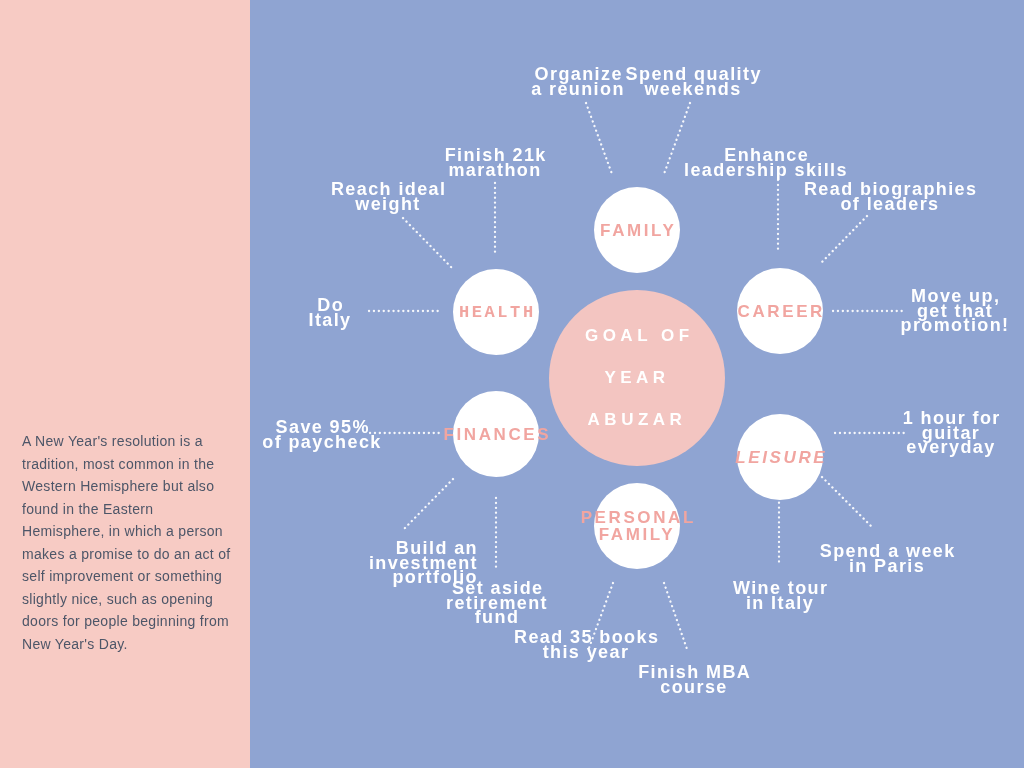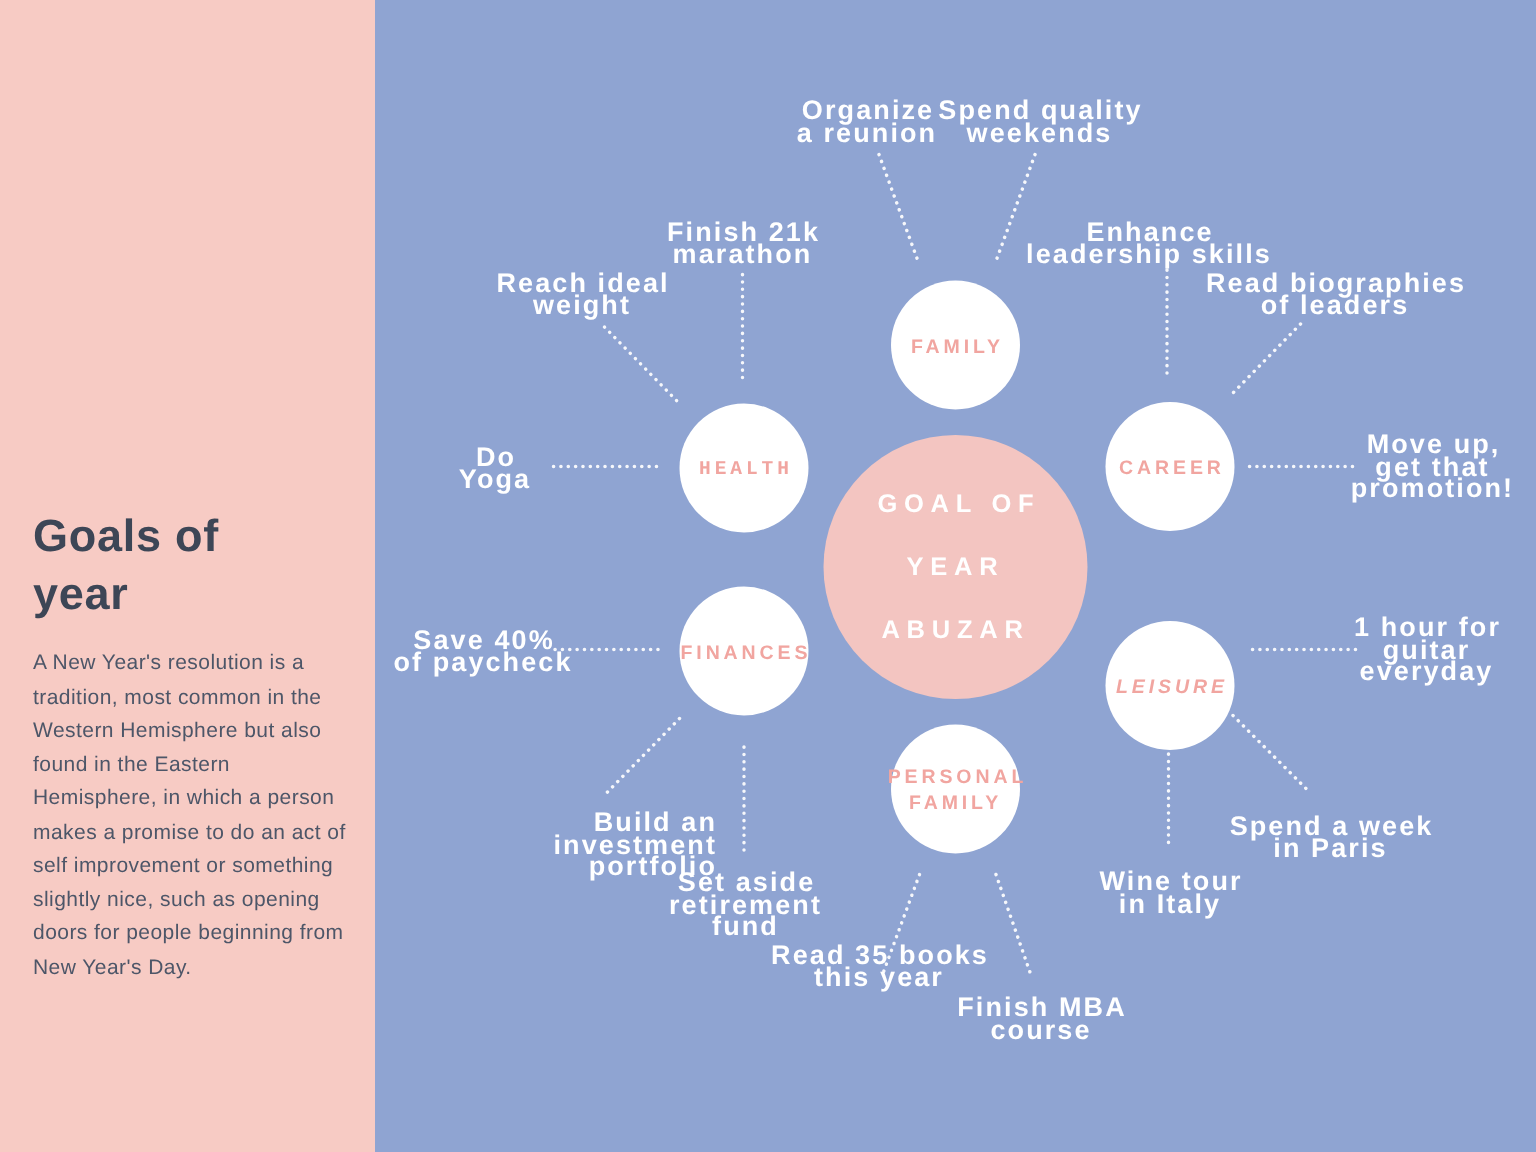--- a/index.html
+++ b/index.html
@@ -44,21 +44,21 @@
   }
   .circle{
     position:absolute;border-radius:50%;
     display:flex;align-items:center;justify-content:center;text-align:center;
   }
   .cat-circle{
     width:86px;height:86px;background:var(--circle-white);
     transform:translate(-50%,-50%);
   }
   .cat-label{
-    font-size:13px;font-weight:bold;letter-spacing:2.6px;line-height:17px;
+    font-size:17px;font-weight:bold;letter-spacing:2.6px;line-height:17px;
     color:var(--category-label-pink);white-space:pre-line;text-indent:2.6px;
   }
   .center-circle{
     width:176px;height:176px;background:var(--center-circle-pink);
     left:637px;top:378px;transform:translate(-50%,-50%);
   }
   .center-label{
     font-size:17px;font-weight:bold;letter-spacing:4.5px;line-height:42px;
     color:var(--goal-text);white-space:pre-line;text-indent:4.5px;
   }
@@ -87,22 +87,20 @@
   #g-leisure-0{left:951px;top:433px;}
   #g-leisure-1{left:887px;top:558px;}
   #g-leisure-2{left:780px;top:595px;}
   #g-pg-0{left:586px;top:644px;}
   #g-pg-1{left:694px;top:679px;}
 </style>
 </head>
 <body>
 
 <div class="sidebar">
-  <h1 class="sidebar-title">Goals of
-year</h1>
   <p class="sidebar-desc">A New Year's resolution is a tradition, most common in the Western Hemisphere but also found in the Eastern Hemisphere, in which a person makes a promise to do an act of self improvement or something slightly nice, such as opening doors for people beginning from New Year's Day.</p>
 </div>
 
 <div class="canvas"></div>
 
 <svg class="connectors" viewBox="0 0 1024 768">
   <line x1="586" y1="103" x2="612" y2="174"></line>
   <line x1="690" y1="103" x2="664" y2="174"></line>
   <line x1="495" y1="183" x2="495" y2="255"></line>
   <line x1="403" y1="218" x2="452" y2="268"></line>
@@ -144,33 +142,33 @@
 <div id="c-pg" class="circle cat-circle">
   <span class="cat-label">PERSONAL
 FAMILY</span>
 </div>
 
 <div id="g-family-0" class="goal">Organize
 a reunion</div>
 <div id="g-family-1" class="goal">Spend quality
 weekends</div>
 <div id="g-health-0" class="goal">Do
-Yoga</div>
+Italy</div>
 <div id="g-health-1" class="goal">Reach ideal
 weight</div>
 <div id="g-health-2" class="goal">Finish 21k
 marathon</div>
 <div id="g-career-0" class="goal">Enhance
 leadership skills</div>
 <div id="g-career-1" class="goal">Read biographies
 of leaders</div>
 <div id="g-career-2" class="goal">Move up,
 get that
 promotion!</div>
-<div id="g-finances-0" class="goal">Save 40%
+<div id="g-finances-0" class="goal">Save 95%
 of paycheck</div>
 <div id="g-finances-1" class="goal">Build an
 investment
 portfolio</div>
 <div id="g-finances-2" class="goal">Set aside
 retirement
 fund</div>
 <div id="g-leisure-0" class="goal">1 hour for
 guitar
 everyday</div>

